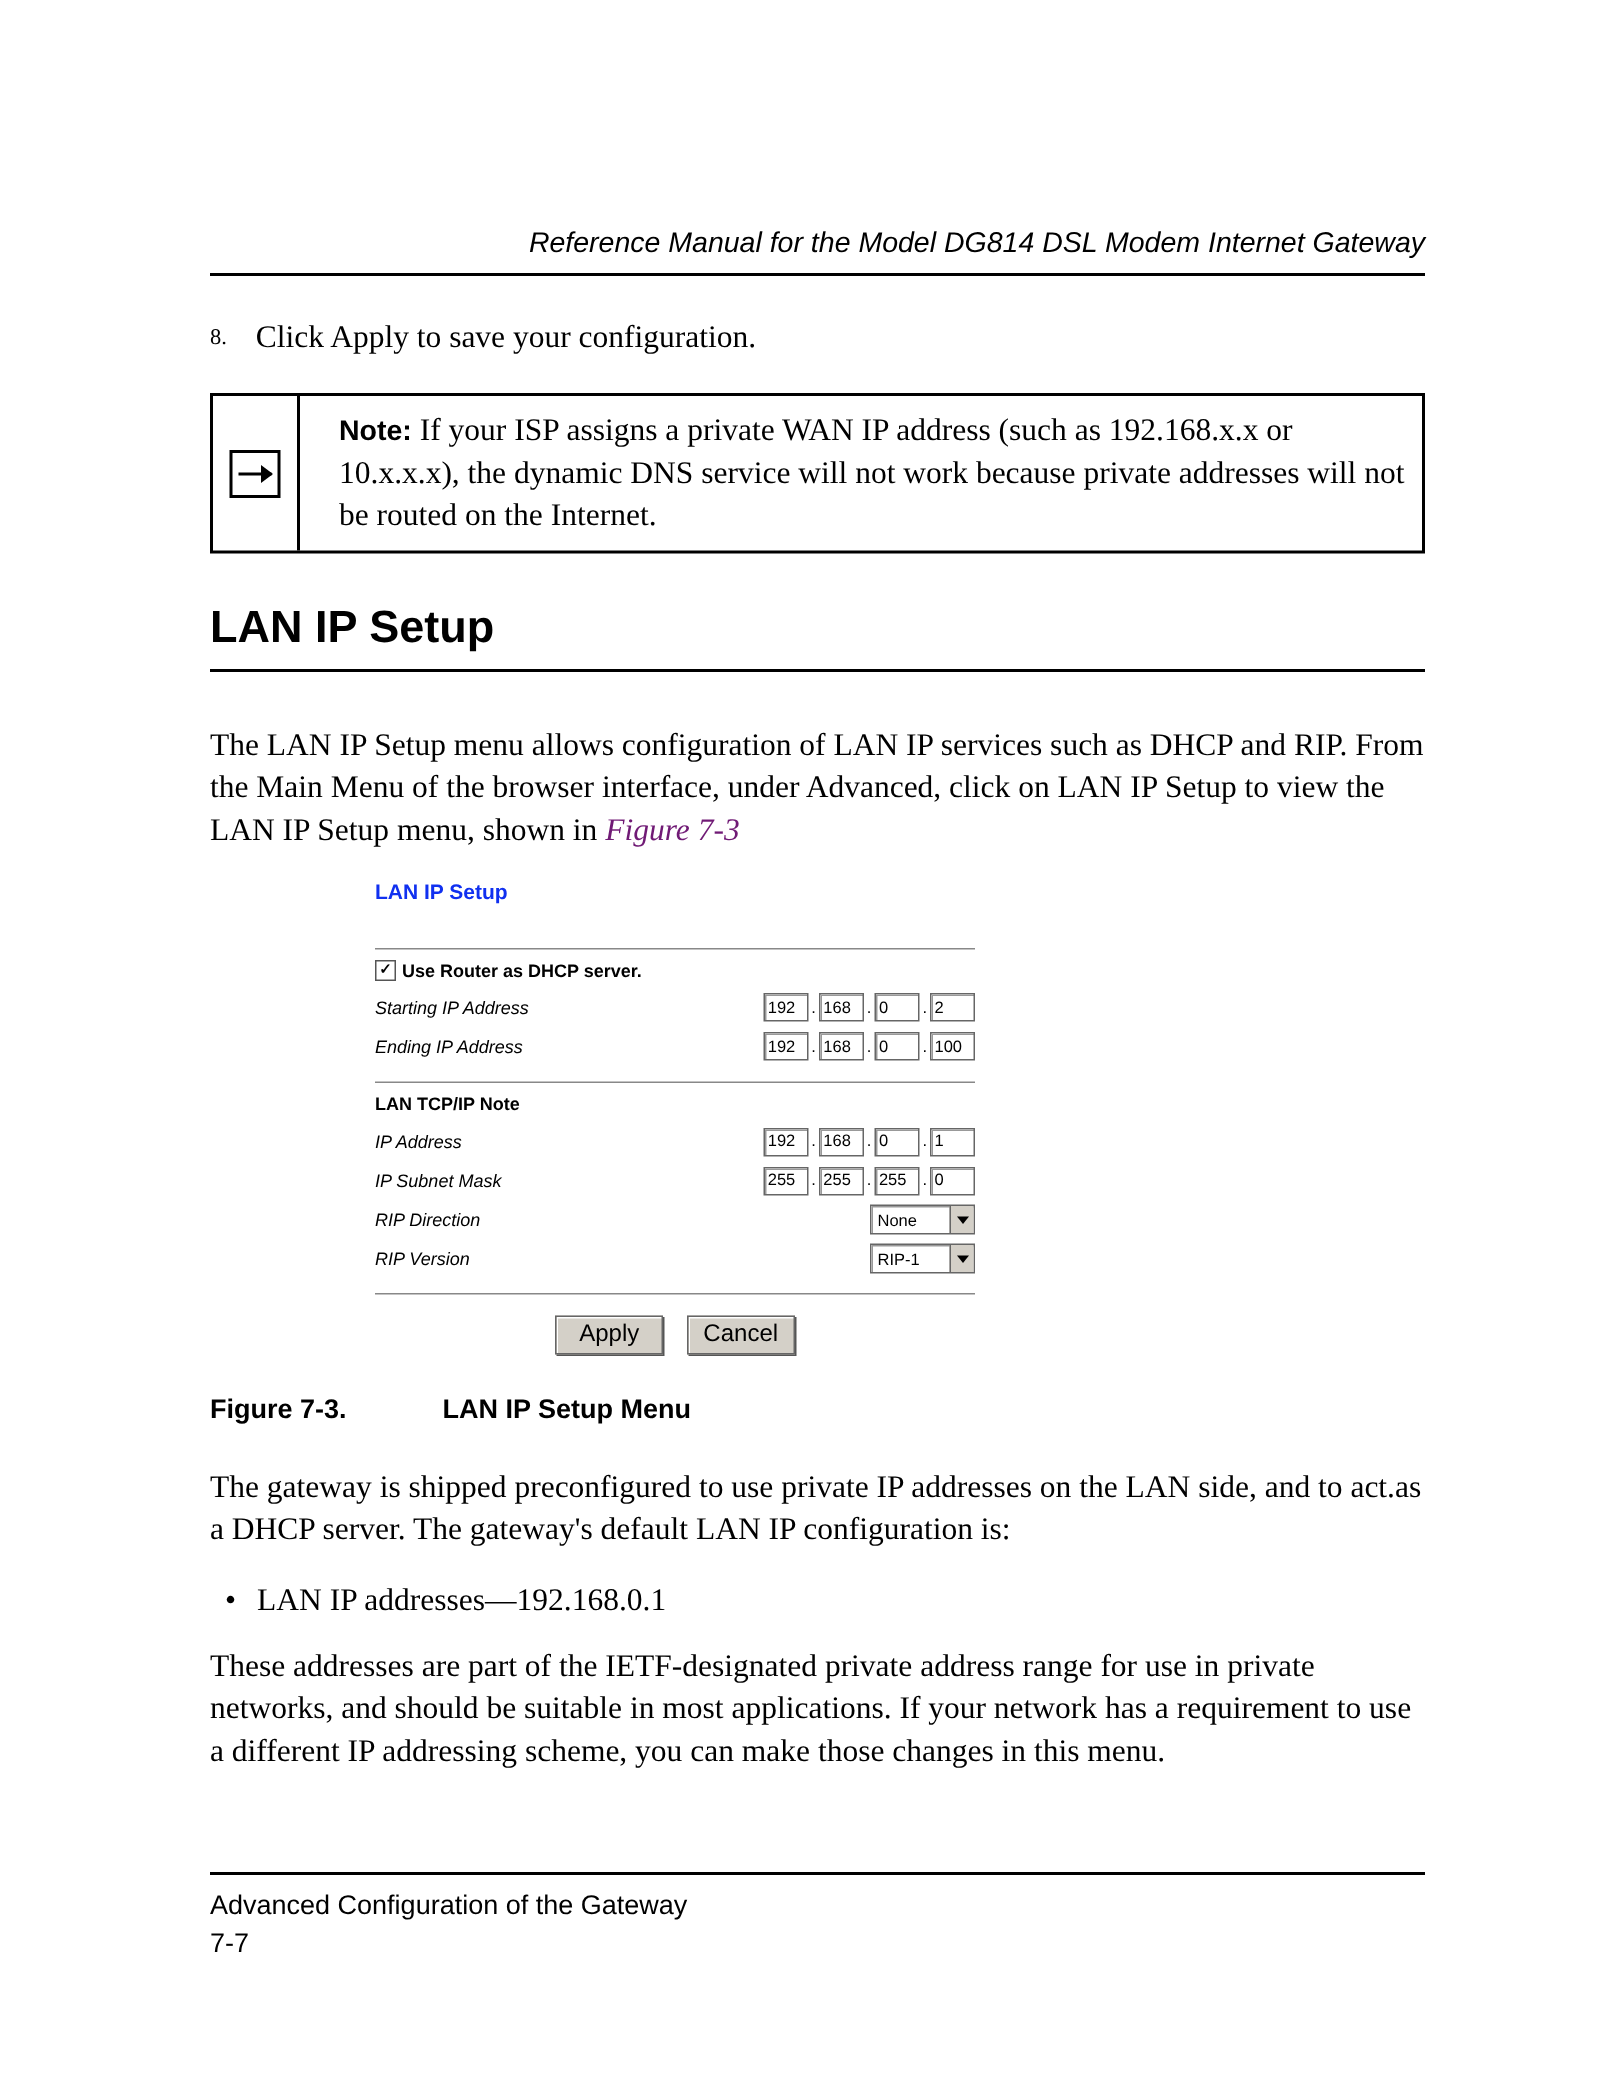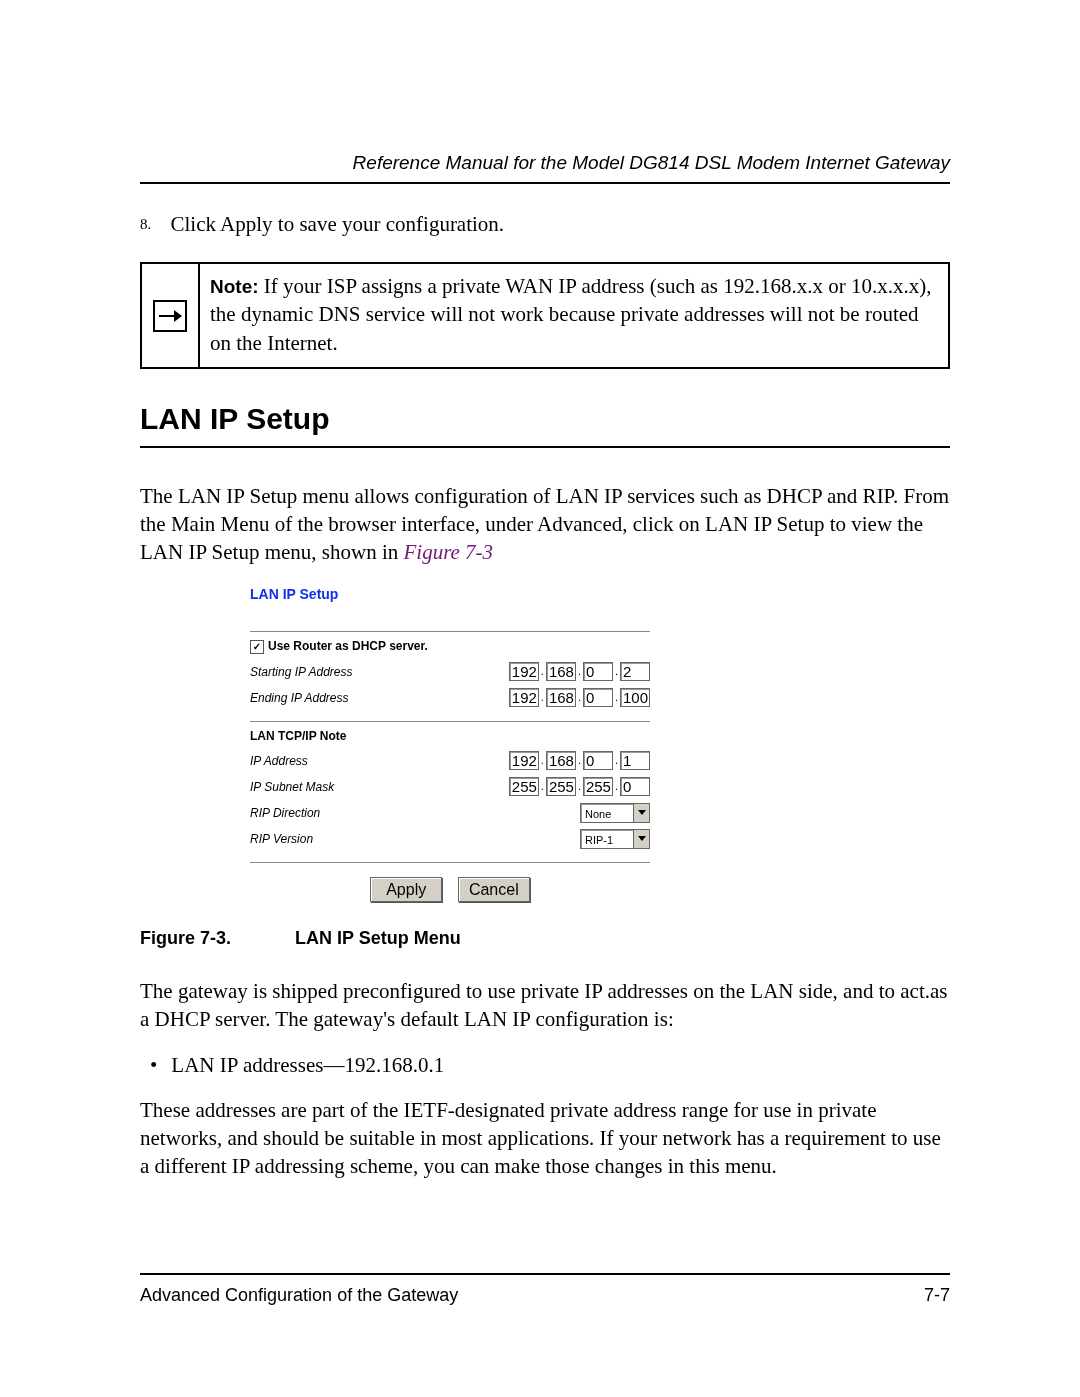--- a/index.html
+++ b/index.html
@@ -56,21 +56,21 @@
   .note-icon::before {
     content: "";
     position: absolute;
     right: 3px; top: 50%;
     width: 0; height: 0;
     border-left: 8px solid #000;
     border-top: 6px solid transparent;
     border-bottom: 6px solid transparent;
     transform: translateY(-50%);
   }
-  .note-text { padding: 8px 10px 10px 10px; flex: 1; }
+  .note-text { padding: 8px 10px 10px 26px; flex: 1; }
   .note-text b { font-family: Arial, Helvetica, sans-serif; font-size: 19px; }
   h2.section {
     font-family: Arial, Helvetica, sans-serif;
     font-size: 30px;
     border-bottom: 2px solid #000;
     padding-bottom: 6px;
     margin: 10px 0 34px 0;
   }
   .para { margin: 0 0 18px 0; }
   .link { color: #701a75; font-style: italic; }
@@ -86,21 +86,21 @@
   .shot-sep { border-top: 1px solid #888; margin: 10px 0 6px 0; }
   .shot-row { display: flex; align-items: center; justify-content: space-between; height: 26px; }
   .shot-row .lbl { font-size: 12px; font-style: italic; }
   .shot-row-head { font-weight: bold; font-size: 12px; margin: 6px 0 4px 0; display:flex; align-items:center; gap:4px;}
   .chk { width: 12px; height: 12px; border: 1px solid #555; display:inline-flex; align-items:center; justify-content:center; font-size:10px; line-height:10px; background:#fff;}
   .ipgrp { display: flex; align-items: center; gap: 1px; }
   .oct {
     width: 26px; height: 17px;
     border: 1px solid #666;
     box-shadow: inset 1px 1px 0 #999;
-    font-size: 15px;
+    font-size: 11px;
     padding: 0 0 0 2px;
     background:#fff;
   }
   .dot { font-size: 11px; padding: 0 1px; }
   .sel {
     width: 64px; height: 18px;
     border: 1px solid #666;
     box-shadow: inset 1px 1px 0 #999;
     font-size: 11px;
     padding-left: 4px;
@@ -135,21 +135,21 @@
   .caption .cap-label { display:inline-block; width: 150px; }
   ul.bullets { margin: 0 0 16px 6px; padding: 0; list-style: none; }
   ul.bullets li { margin: 4px 0; }
   ul.bullets li::before { content: "•"; margin: 0 14px 0 4px; }
   .footer {
     position: absolute;
     left: 140px; right: 130px;
     bottom: 90px;
   }
   .footer-rule { border-top: 2px solid #000; margin-bottom: 8px; }
-  .footer-row { display:flex; justify-content: space-between; font-family: Arial, Helvetica, sans-serif; font-size: 18px; }
+  .footer-row { display:flex; justify-content: space-between; font-family: Arial, Helvetica, sans-serif; font-size: 18px; flex-direction: column; }
 </style>
 </head>
 <body>
 
 <div class="page">
 
   <div class="running-head">Reference Manual for the Model DG814 DSL Modem Internet Gateway</div>
   <div class="rule-thin"></div>
 
   <p class="step-line">

